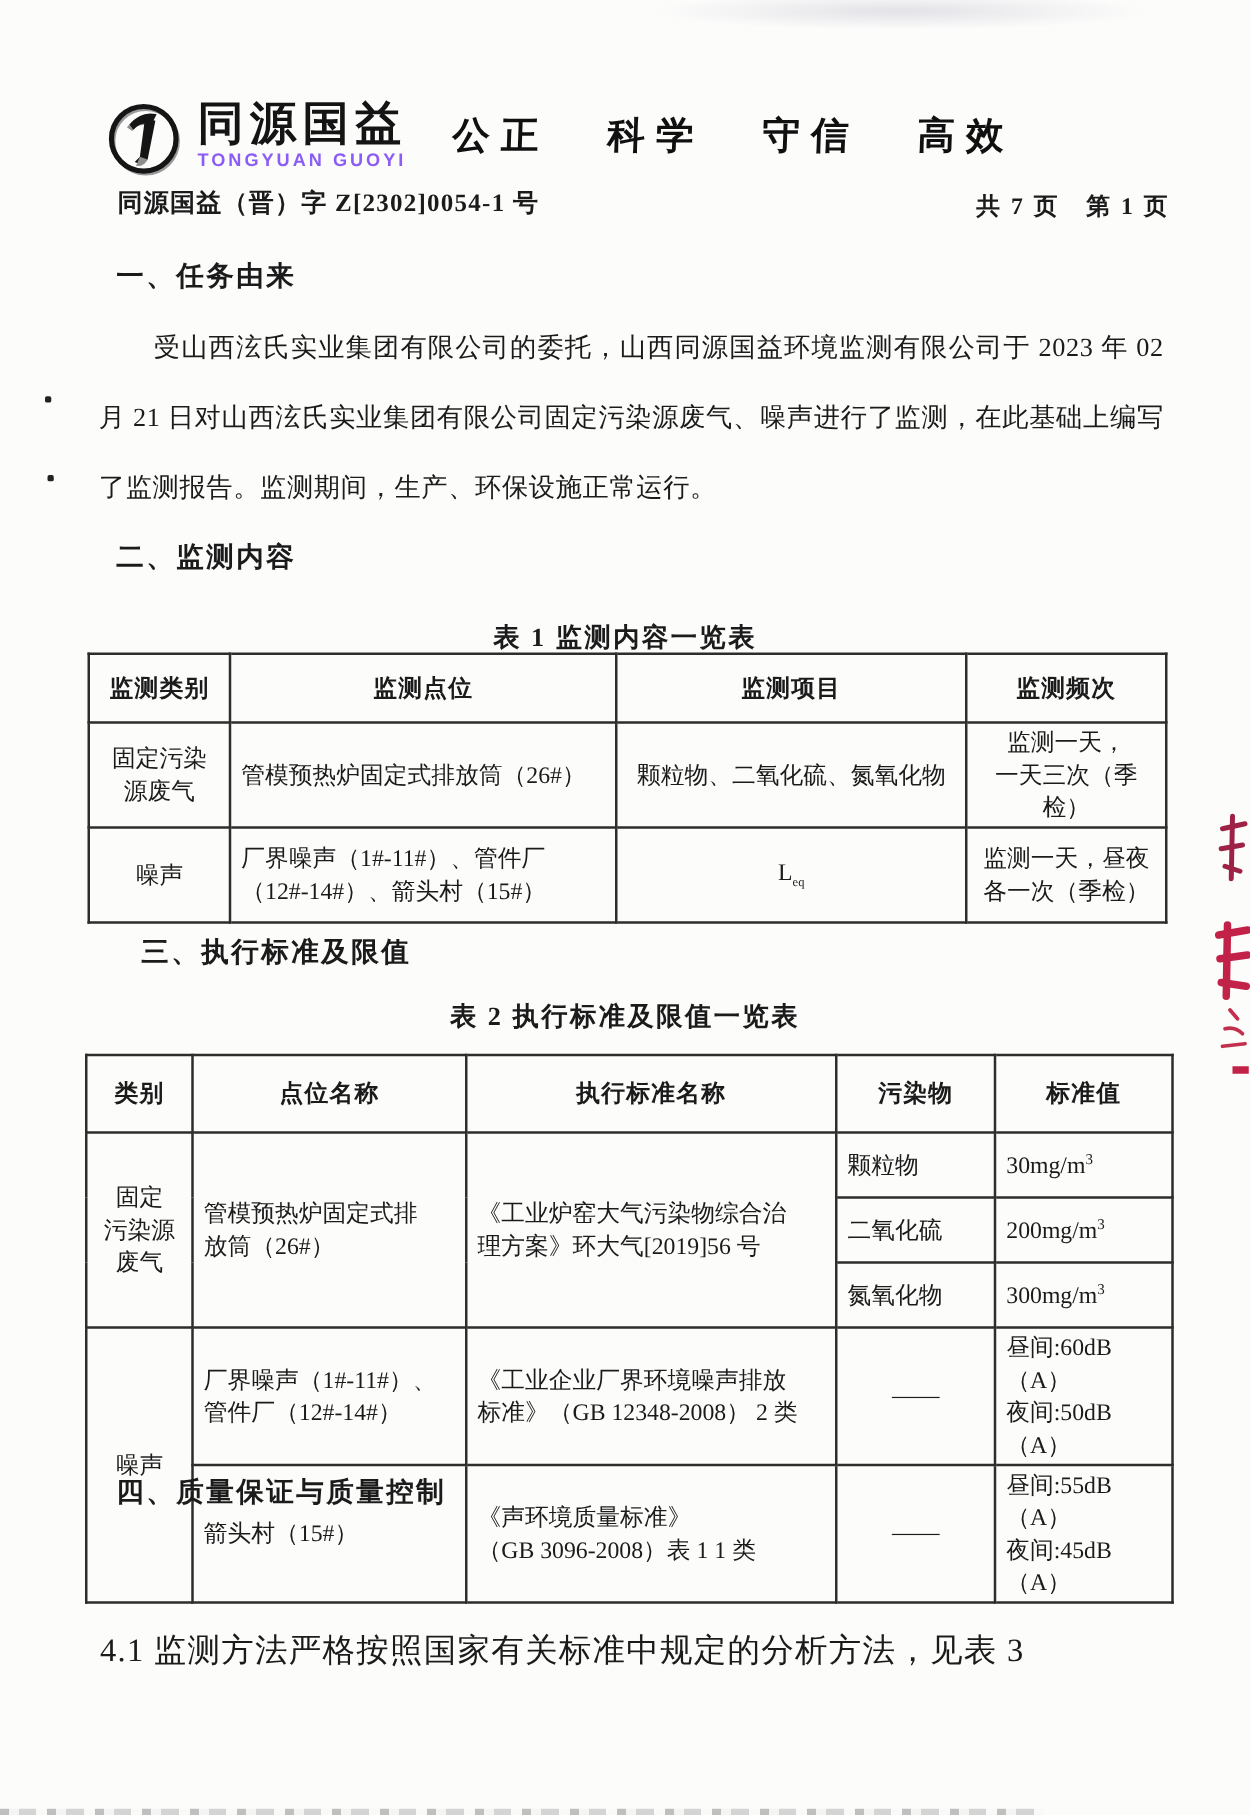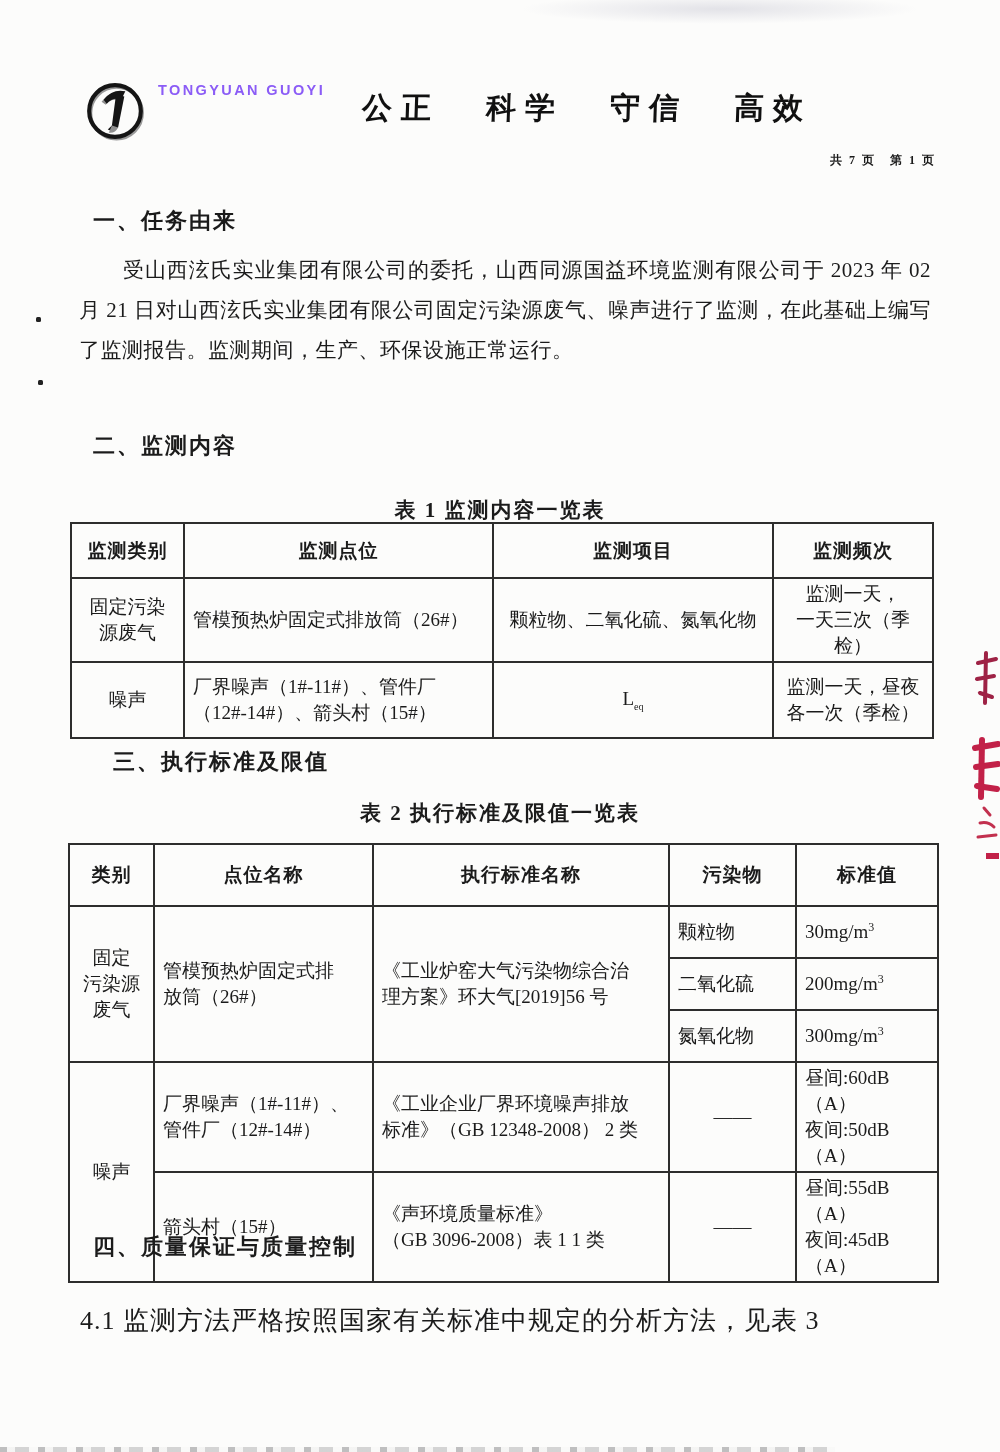--- a/index.html
+++ b/index.html
@@ -21,26 +21,26 @@
   .logo-text{display:flex;flex-direction:column;}
   .logo-cn{font-size:37px;font-weight:900;letter-spacing:5px;line-height:1.05;
     font-family:"Liberation Sans","DejaVu Sans",sans-serif;color:#141414;}
   .logo-en{font-size:14.5px;font-weight:700;letter-spacing:2.4px;margin-top:2px;
     font-family:"Liberation Sans","DejaVu Sans",sans-serif;color:#8b5cf6;}
   .slogan{position:absolute;top:88px;left:362px;display:flex;gap:46px;
     font-size:30px;font-weight:900;color:#101010;
     font-family:"Liberation Sans","DejaVu Sans",sans-serif;}
   .slogan span{letter-spacing:9px;transform:skewX(-2deg);}
   .doc-number{position:absolute;top:149px;left:94px;font-size:20px;font-weight:700;letter-spacing:1px;}
-  .page-info{position:absolute;top:152px;right:64px;font-size:12px;font-weight:600;letter-spacing:2px;margin-left:16px;}
+  .page-info{position:absolute;top:152px;right:64px;font-size:19px;font-weight:600;letter-spacing:2px;margin-left:16px;}
   
   .sec-title{position:absolute;left:93px;font-size:22px;font-weight:700;letter-spacing:2px;}
-  .s1{top:206px;} .s2{top:431px;} .s3{top:747px;margin-left:20px;} .s4{top:1232px;text-align:center;}
+  .s1{top:206px;} .s2{top:431px;} .s3{top:747px;margin-left:20px;} .s4{top:1179px;text-align:center;}
   .para{position:absolute;top:250px;left:79px;width:852px;
-    font-size:21px;line-height:40px;text-align:justify;text-indent:44px;letter-spacing:.5px;}
+    font-size:21px;line-height:56px;text-align:justify;text-indent:44px;letter-spacing:.5px;}
   .s41-text{position:absolute;top:1303px;left:80px;font-size:26px;letter-spacing:1px;}
   .tbl-caption{position:absolute;left:0;width:1000px;text-align:center;
     font-size:21px;font-weight:700;letter-spacing:2px;}
   .cap1{top:496px;} .cap2{top:799px;}
   
   table.t{border-collapse:collapse;table-layout:fixed;position:absolute;background:transparent;}
   .t1{top:522px;left:70px;width:862px;padding-left:45px;}
   .t2{top:843px;left:68px;width:869px;}
   table.t th,table.t td{border:2.4px solid #2d2d2d;font-size:19px;padding:2px 8px;
     vertical-align:middle;color:#1b1b1b;font-weight:500;}
@@ -68,31 +68,33 @@
   <div class="logo-block">
     <svg class="logo-icon" viewBox="0 0 60 60">
       <circle cx="30" cy="30" r="25" fill="none" stroke="#9a9a9a" stroke-width="3" transform="translate(1.5,2)"></circle>
       <circle cx="30" cy="30" r="25" fill="none" stroke="#151515" stroke-width="4"></circle>
       <path d="M17 21 Q26 9 38 12 L34 20 Q27 17 21 24 Z" fill="#8f8f8f"></path>
       <path d="M19 19 Q28 8 40 11 L36 19 Q28 16 22 23 Z" fill="#151515"></path>
       <path d="M31 14 L39 16 L33 46 Q28 51 23 48 L27 44 Z" fill="#151515"></path>
       <path d="M27 44 L33 46 Q30 52 24 51 Z" fill="#8f8f8f"></path>
     </svg>
     <div class="logo-text">
+      <div class="logo-cn">同源国益</div>
       <div class="logo-en">TONGYUAN GUOYI</div>
     </div>
   </div>
 
   <div class="slogan">
     <span>公正</span>
     <span>科学</span>
     <span>守信</span>
     <span>高效</span>
   </div>
 
+  <div class="doc-number">同源国益（晋）字 Z[2302]0054-1 号</div>
   <div class="page-info">共 7 页　第 1 页</div>
 
   <div class="sec-title s1">一、任务由来</div>
   <div class="para">受山西泫氏实业集团有限公司的委托，山西同源国益环境监测有限公司于 2023 年 02 月 21 日对山西泫氏实业集团有限公司固定污染源废气、噪声进行了监测，在此基础上编写了监测报告。监测期间，生产、环保设施正常运行。</div>
 
   <div class="sec-title s2">二、监测内容</div>
   <div class="tbl-caption cap1">表 1 监测内容一览表</div>
 
   <table class="t t1">
     <colgroup>

